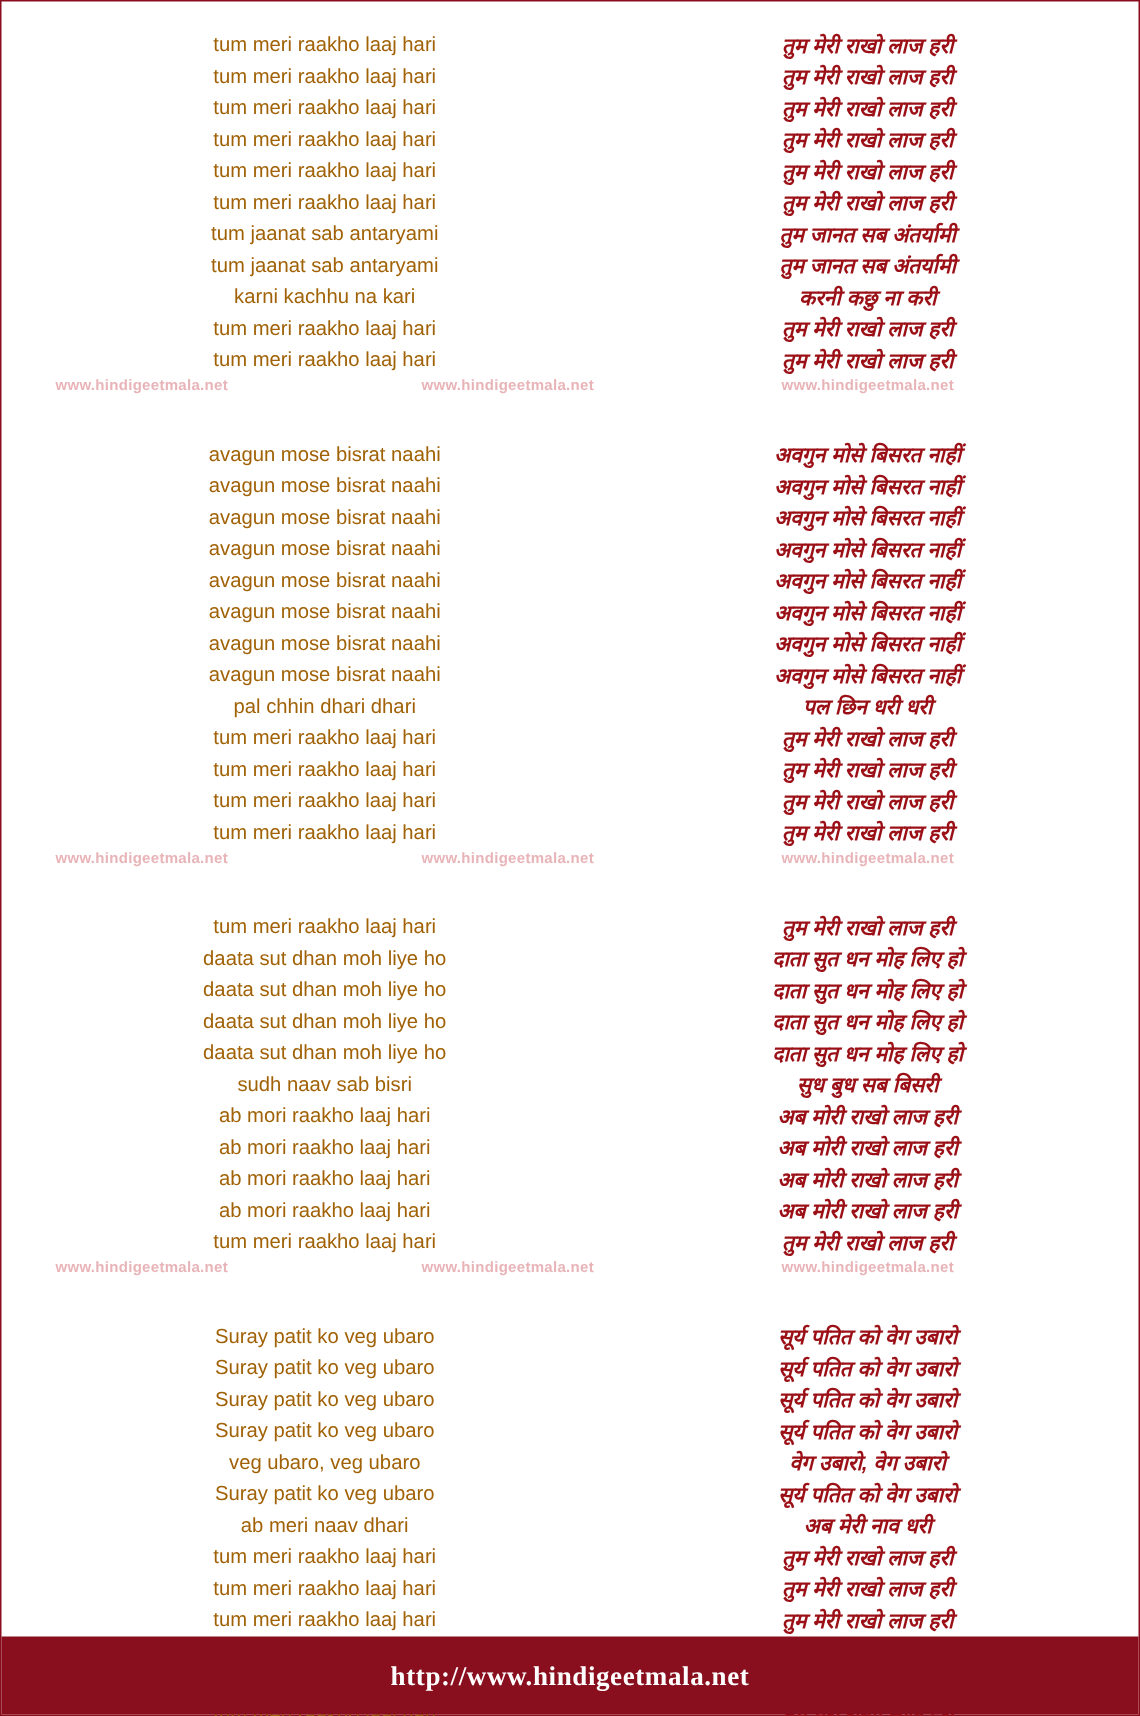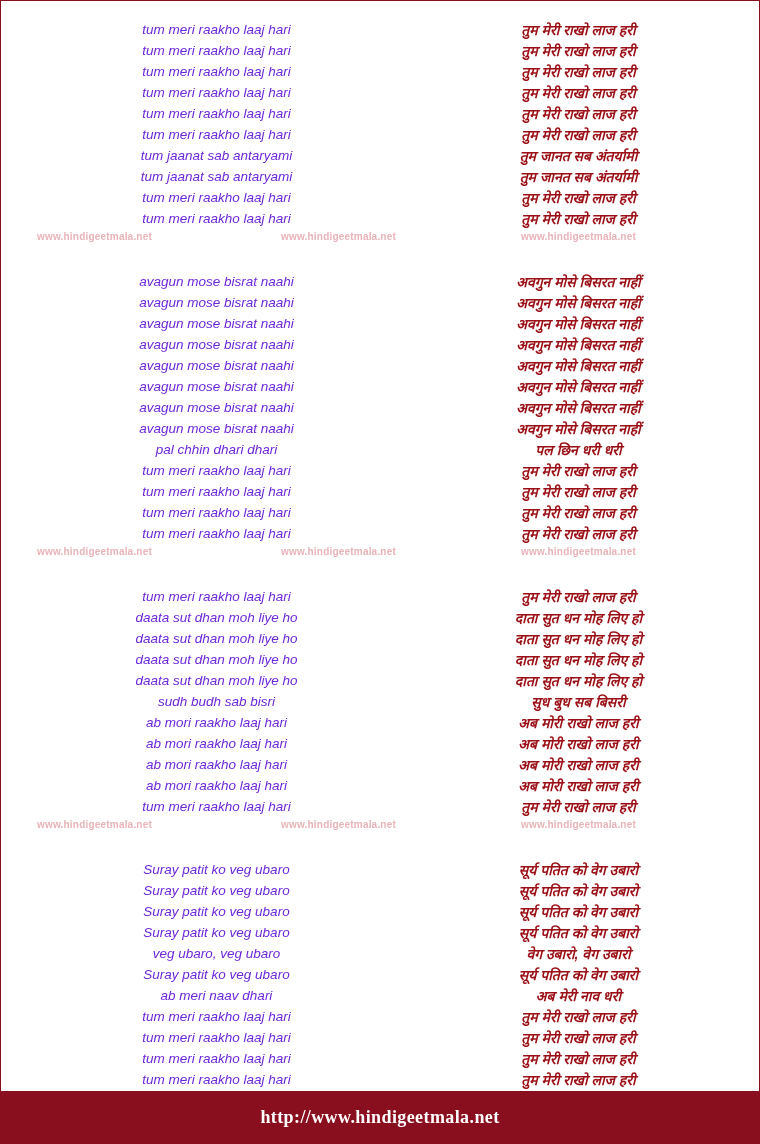--- a/index.html
+++ b/index.html
@@ -36,23 +36,22 @@
   }
   .line-row {
     display: flex;
     width: 100%;
     height: 21px;
     align-items: center;
   }
   .col-left {
     width: 380px;
     text-align: center;
-    font-style: italic;
     font-size: 13.5px;
-    color: #6d28d9;
+    color: #a16207;
     white-space: nowrap;
     font-family: "Liberation Sans", sans-serif;
     margin-left: 34px;
   }
   .col-right {
     width: 378px;
     text-align: center;
     font-style: italic;
     font-size: 14px;
     color: #9b1016;
@@ -134,20 +133,24 @@
         </div>
         <div class="line-row">
           <div class="col-left">tum jaanat sab antaryami</div>
           <div class="col-right">तुम जानत सब अंतर्यामी</div>
         </div>
         <div class="line-row">
           <div class="col-left">tum jaanat sab antaryami</div>
           <div class="col-right">तुम जानत सब अंतर्यामी</div>
         </div>
         <div class="line-row">
+          <div class="col-left">karni kachhu na kari</div>
+          <div class="col-right">करनी कछु ना करी</div>
+        </div>
+        <div class="line-row">
           <div class="col-left">tum meri raakho laaj hari</div>
           <div class="col-right">तुम मेरी राखो लाज हरी</div>
         </div>
         <div class="line-row">
           <div class="col-left">tum meri raakho laaj hari</div>
           <div class="col-right">तुम मेरी राखो लाज हरी</div>
         </div>
       </div>
       <div class="watermark-row">
         <span class="wm wm1">www.hindigeetmala.net</span>
@@ -230,21 +233,21 @@
         </div>
         <div class="line-row">
           <div class="col-left">daata sut dhan moh liye ho</div>
           <div class="col-right">दाता सुत धन मोह लिए हो</div>
         </div>
         <div class="line-row">
           <div class="col-left">daata sut dhan moh liye ho</div>
           <div class="col-right">दाता सुत धन मोह लिए हो</div>
         </div>
         <div class="line-row">
-          <div class="col-left">sudh budh sab bisri</div>
+          <div class="col-left">sudh naav sab bisri</div>
           <div class="col-right">सुध बुध सब बिसरी</div>
         </div>
         <div class="line-row">
           <div class="col-left">ab mori raakho laaj hari</div>
           <div class="col-right">अब मोरी राखो लाज हरी</div>
         </div>
         <div class="line-row">
           <div class="col-left">ab mori raakho laaj hari</div>
           <div class="col-right">अब मोरी राखो लाज हरी</div>
         </div>

